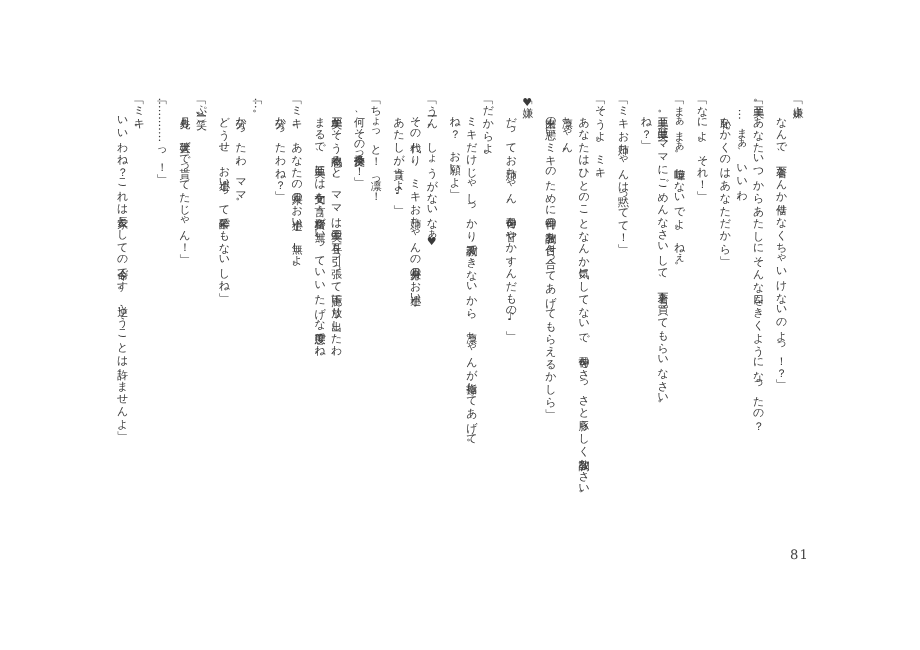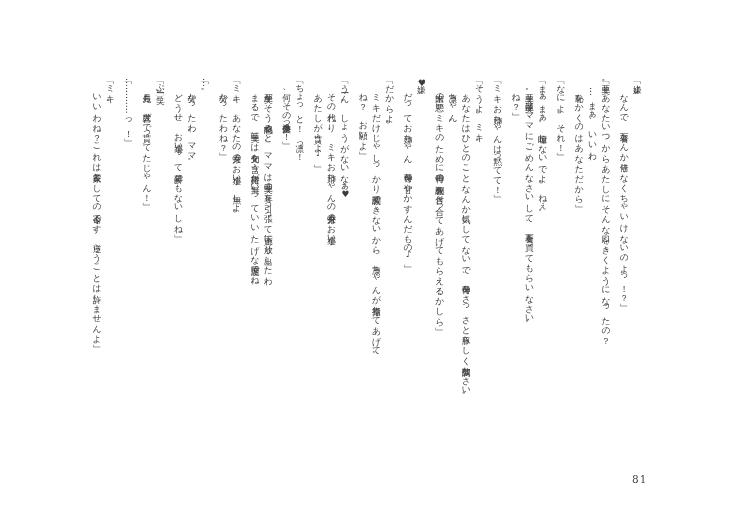--- a/index.html
+++ b/index.html
@@ -41,21 +41,21 @@
   }
   .vtext p.narrative {
     text-indent: 0;          
   }
   .vtext p + p {
     margin-block-start: 5px; 
   }
   .page-number {
     position: absolute;
     left: 632px;
-    top: 473px;
+    top: 438px;
     font-size: 10.5px;
     letter-spacing: 1px;
     color: #454545;
   }
 </style>
 </head>
 <body>
 
 <div class="page">
 

